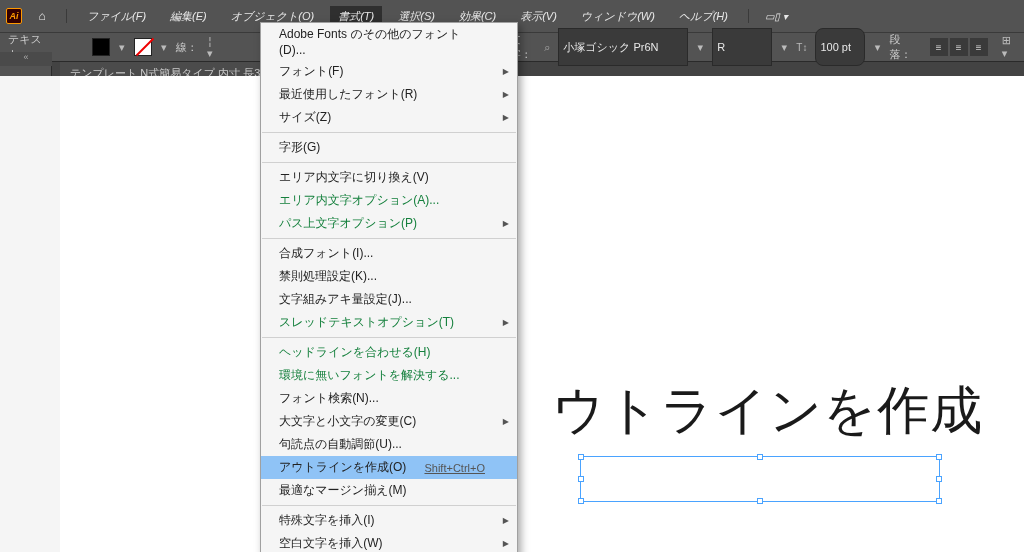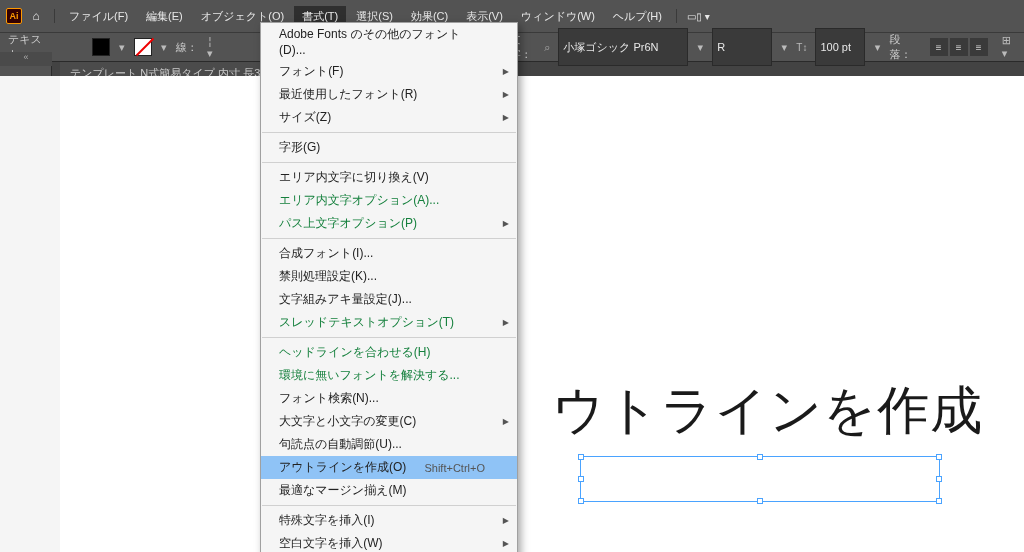--- a/index.html
+++ b/index.html
@@ -1,18 +1,18 @@
 <!DOCTYPE html>
 <html><head>
 <meta charset="utf-8">
 <style>
 * { margin: 0; padding: 0; box-sizing: border-box; font-family: "Meiryo", "Yu Gothic", sans-serif; }
 body { background: #f0f0f0; width: 1024px; height: 552px; overflow: hidden; position: relative; }
 
-.menubar { height: 22px; background: #535353; display: flex; align-items: center; padding: 16px 6px; color: #e8e8e8; font-size: 11px; gap: 2px; }
+.menubar { height: 22px; background: #535353; display: flex; align-items: center; padding: 16px 6px; color: #e8e8e8; font-size: 11px; gap: 8px; font-style: italic; }
 .menubar .logo { width: 16px; height: 16px; background: #330000; border: 1px solid #ff9a00; display: flex; align-items: center; justify-content: center; color: #ff9a00; font-size: 9px; font-weight: bold; border-radius: 2px; }
 .menubar .home { width: 16px; height: 16px; display: flex; align-items: center; justify-content: center; font-size: 12px; cursor: pointer; margin: 0 4px; }
 .menubar .mitem { padding: 3px 8px; cursor: pointer; }
 .menubar .mitem.open { background: #2f2f2f; }
 .menubar .sep { width: 1px; height: 14px; background: #3a3a3a; margin: 0 4px; }
 .menubar .arrange { padding: 0 4px; font-size: 10px; display: flex; gap: 2px; }
 
 .optbar { height: 30px; background: #535353; display: flex; align-items: center; color: #e8e8e8; font-size: 11px; padding: 0 8px; gap: 8px; border-top: 1px solid #3a3a3a; border-bottom: 1px solid #2a2a2a; }
 .optbar .label { color: #ccc; }
 .swatch { width: 22px; height: 18px; background: #000; border: 1px solid #222; position: relative; }
@@ -47,21 +47,21 @@
 .fillstroke .stroke::after { content: ""; position: absolute; left: -3px; top: 10px; width: 30px; height: 3px; background: #e00; transform: rotate(-45deg); }
 .minirow { display: flex; justify-content: center; gap: 3px; margin: 2px 0; }
 .minirow span { width: 14px; height: 14px; display: inline-block; background: #333; border: 1px solid #222; }
 
 .menu { position: absolute; left: 260px; top: 22px; width: 258px; background: #f5f5f5; border: 1px solid #a0a0a0; box-shadow: 3px 3px 8px rgba(0,0,0,.35); font-size: 12px; color: #222; z-index: 100; }
 .menu .row { display: flex; align-items: center; padding: 3px 32px 3px 18px; position: relative; cursor: default; }
 .menu .row.sub::after { content: "▶"; position: absolute; right: 8px; font-size: 8px; color: #555; }
 .menu .row.dis { color: #15803d; }
 .menu .row.hi { background: #8fc3f6; }
 .menu .divider { height: 1px; background: #d0d0d0; margin: 3px 1px; }
-.menu .sc { margin-left: auto; color: #555; font-size: 11px; }
+.menu .sc { margin-left: auto; color: #555; font-size: 11px; text-decoration: underline; }
 </style>
 </head>
 <body>
 
 <div class="menubar">
   <div class="logo">Ai</div>
   <div class="home">⌂</div>
   <span class="sep"></span>
   <div class="mitem">ファイル(F)</div>
   <div class="mitem">編集(E)</div>
@@ -86,21 +86,21 @@
   <span class="label">線：</span>
   <span class="dd">¦ ▾</span>
   <span style="flex:0 0 280px"></span>
   <span class="label">文字：</span>
   <span style="color:#aaa">⌕</span>
   <input class="field search" value="小塚ゴシック Pr6N" style="">
   <span class="dd">▾</span>
   <input class="field" style="width: 60px;" value="R">
   <span class="dd">▾</span>
   <span style="color:#bbb;font-size:10px">T↕</span>
-  <input class="field" style="width: 50px;" value="100 pt">
+  <input class="field" style="width: 50px; border-radius: 8px;" value="100 pt">
   <span class="dd">▾</span>
   <span class="label">段落：</span>
   <div class="paraicons">
     <span>≡</span>
     <span>≡</span>
     <span>≡</span>
   </div>
   <span style="margin-left:6px;color:#bbb">⊞ ▾</span>
 </div>
 

